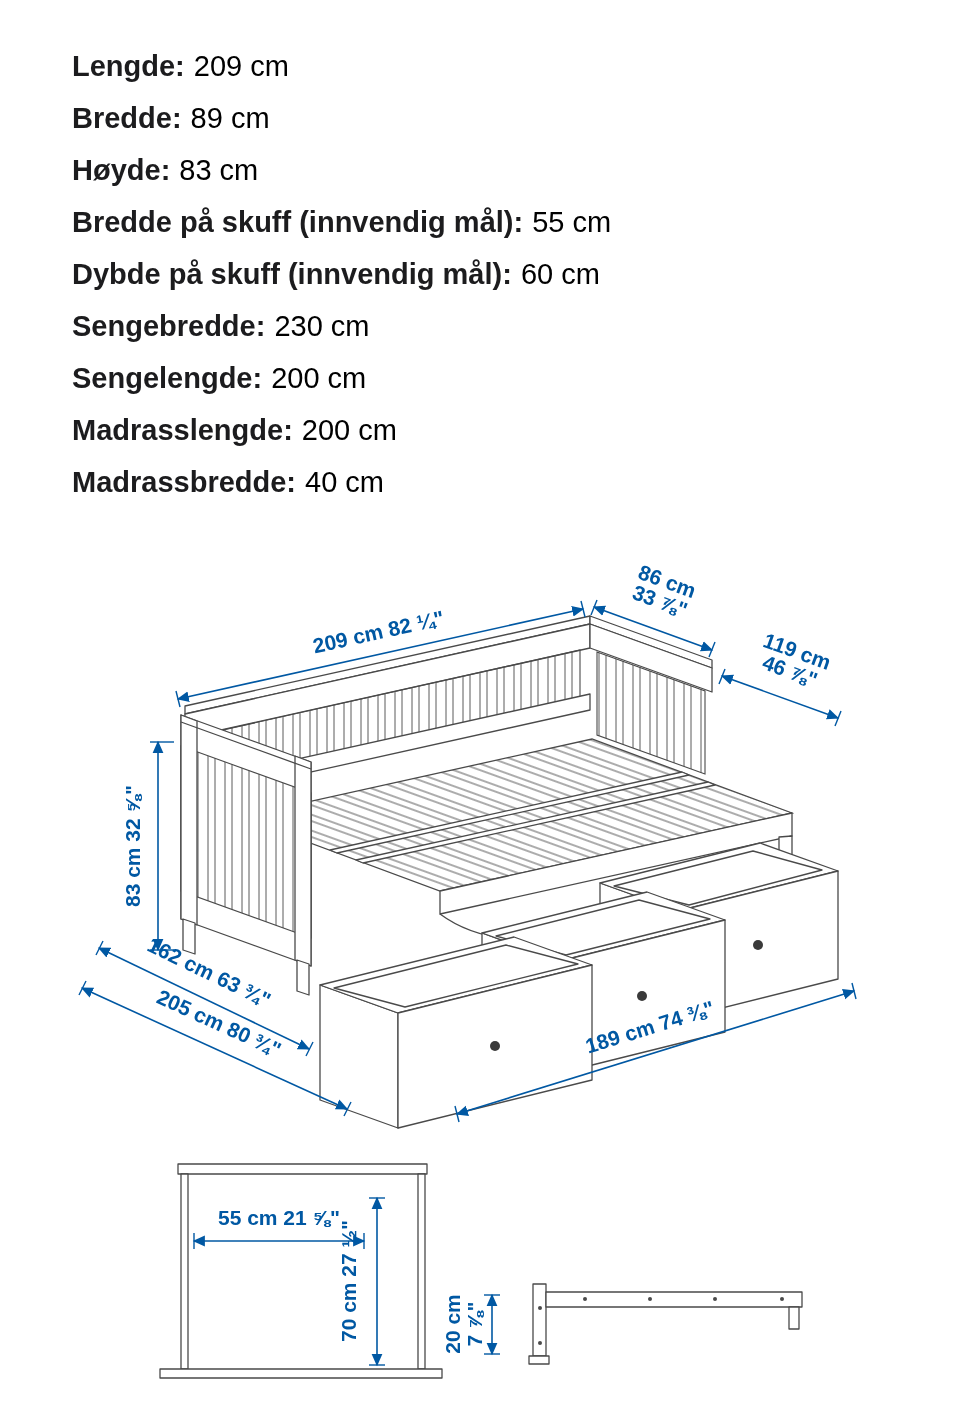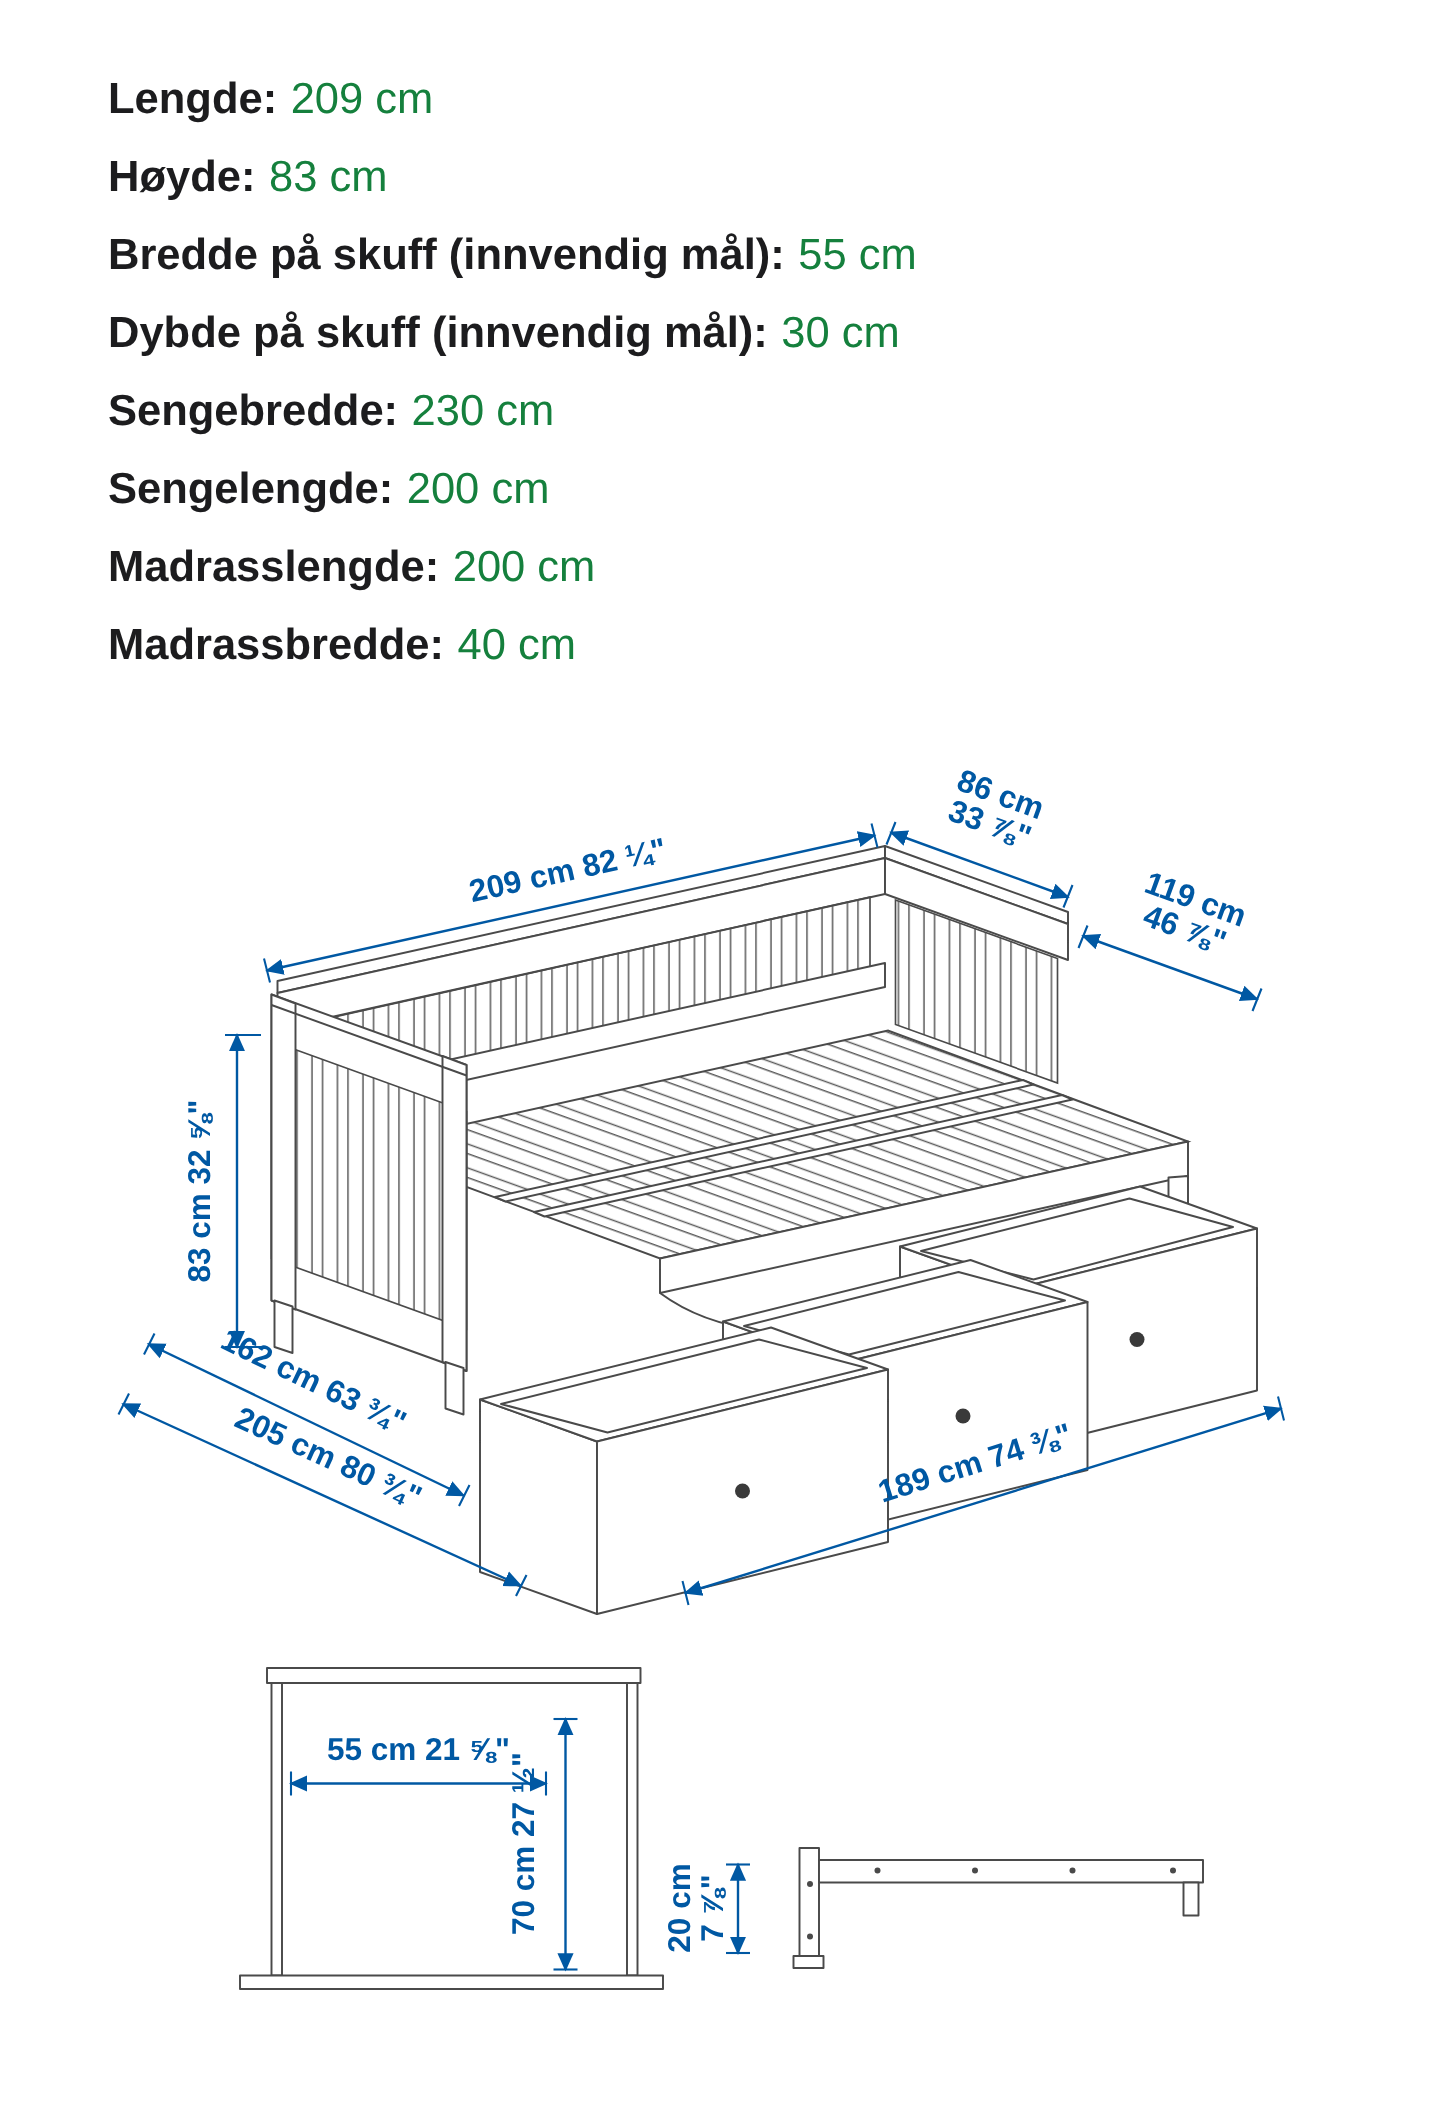--- a/index.html
+++ b/index.html
@@ -5,21 +5,21 @@
   * { box-sizing: border-box; }
   html,body { margin:0; padding:0; }
   body {
     width:960px; height:1407px; overflow:hidden;
     background:#ffffff;
     font-family:"Liberation Sans","DejaVu Sans",sans-serif;
   }
   .specs { padding:40px 0 0 62px; }
   .spec-row { font-size:29px; line-height:52px; color:#1c1c1e; white-space:nowrap; }
   .spec-label { font-weight:700; color:#1c1c1e;margin-left:10px; }
-  .spec-value { font-weight:400; color:#15803d; margin-left:9px; }
+  .spec-value { font-weight:400; color:#000000; margin-left:9px; }
 
   svg .face   { fill:#ffffff; stroke:#4a4a4a; stroke-width:1.3; stroke-linejoin:round; }
   svg .ln     { fill:none;    stroke:#4a4a4a; stroke-width:1.3; stroke-linejoin:round; }
   svg .slatfill { fill:url(#slatsV); stroke:#4a4a4a; stroke-width:1.1; }
   svg .deckfill { fill:url(#deck);   stroke:#4a4a4a; stroke-width:1.3; }
   svg .dimline  { stroke:#0058a3; stroke-width:1.6; fill:none; }
   svg .tick     { stroke:#0058a3; stroke-width:1.4; }
   svg text.dim  { fill:#0058a3; font-weight:700; font-size:21px;
                   font-family:"Liberation Sans","DejaVu Sans",sans-serif; }
   svg .knob  { fill:#3a3a3a; }
@@ -28,27 +28,30 @@
 </head>
 <body>
 
 
 
 <div class="specs">
   <div class="spec-row">
     <span class="spec-label">Lengde:</span><span class="spec-value">209 cm</span>
   </div>
   <div class="spec-row">
+    <span class="spec-label">Bredde:</span><span class="spec-value">89 cm</span>
+  </div>
+  <div class="spec-row">
     <span class="spec-label">Høyde:</span><span class="spec-value">83 cm</span>
   </div>
   <div class="spec-row">
     <span class="spec-label">Bredde på skuff (innvendig mål):</span><span class="spec-value">55 cm</span>
   </div>
   <div class="spec-row">
-    <span class="spec-label">Dybde på skuff (innvendig mål):</span><span class="spec-value">30 cm</span>
+    <span class="spec-label">Dybde på skuff (innvendig mål):</span><span class="spec-value">60 cm</span>
   </div>
   <div class="spec-row">
     <span class="spec-label">Sengebredde:</span><span class="spec-value">230 cm</span>
   </div>
   <div class="spec-row">
     <span class="spec-label">Sengelengde:</span><span class="spec-value">200 cm</span>
   </div>
   <div class="spec-row">
     <span class="spec-label">Madrasslengde:</span><span class="spec-value">200 cm</span>
   </div>

